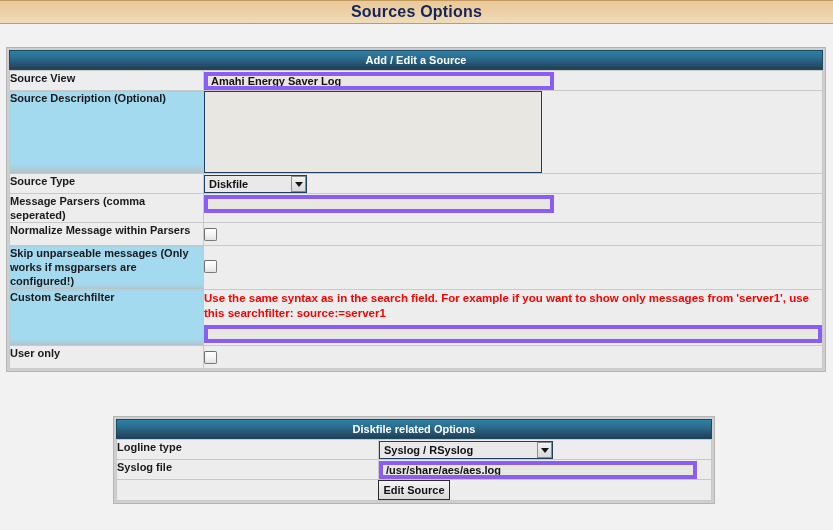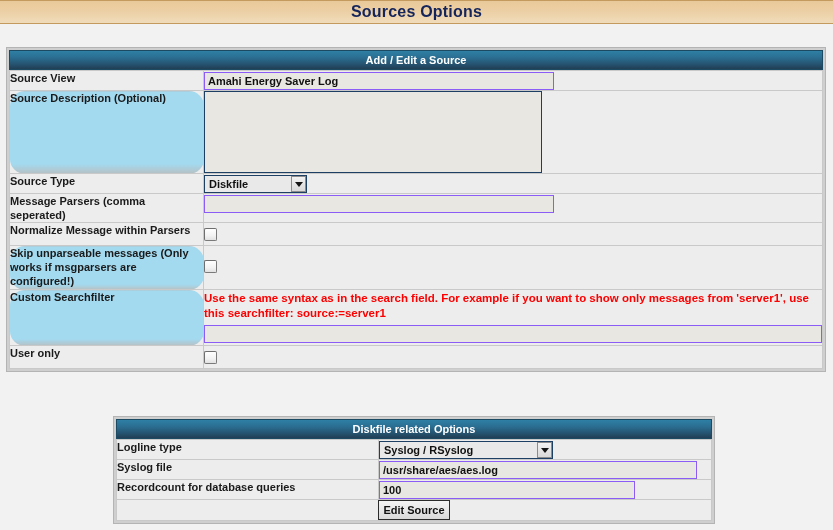--- a/index.html
+++ b/index.html
@@ -72,30 +72,29 @@
     font-weight: bold;
     color: #1a1a1a;
     padding: 3px 4px 3px 5px;
     line-height: 14px;
     border: 1px solid #8f9ea4;
     box-sizing: border-box;
   }
   
   td.lbl.tall {
     background: linear-gradient(to bottom, #a3daf0 0%, #a3daf0 88%, #b5c1c5 100%);
-    border-radius: 15px;
   }
   td.fld {
     padding: 3px 4px;
     background: #ededed;
   }
 
   
   input.txt {
-    border: 1px solid #8b5cf6;
+    border: 4px solid #8b5cf6;
     background: #e8e7e1;
     font-family: "Liberation Sans", sans-serif;
     font-size: 11px;
     font-weight: bold;
     color: #111;
     padding: 2px 3px;
     box-sizing: border-box;
     height: 18px;
     outline: none;
   }
@@ -303,26 +302,20 @@
         </td>
       </tr>
 
       <tr>
         <td class="lbl">Syslog file</td>
         <td class="fld">
           <input class="txt" type="text" style="width: 318px;" value="/usr/share/aes/aes.log">
         </td>
       </tr>
 
-      <tr>
-        <td class="lbl">Recordcount for database queries</td>
-        <td class="fld">
-          <input class="txt" type="text" style="width: 256px;" value="100">
-        </td>
-      </tr>
 
       <tr class="footer-row">
         <td colspan="2">
           <button class="btn" type="button">Edit Source</button>
         </td>
       </tr>
 
     </tbody>
   </table>
 </div>

